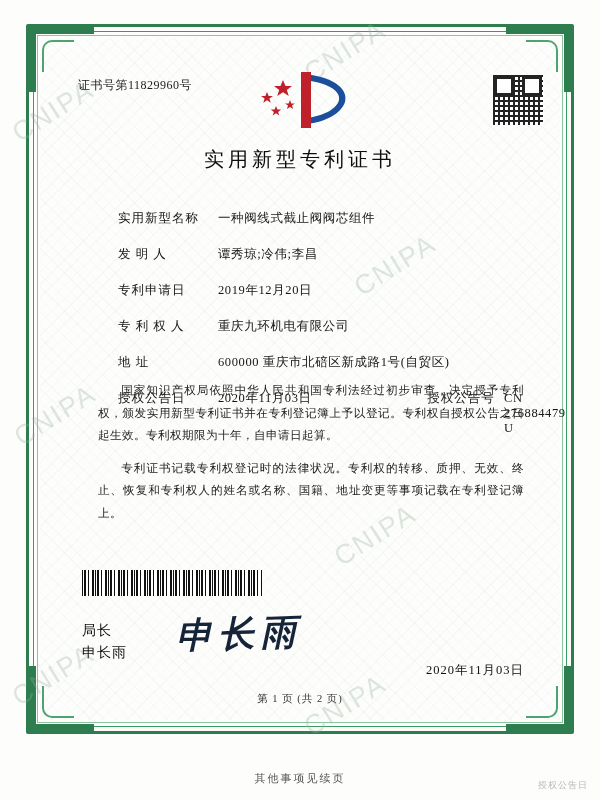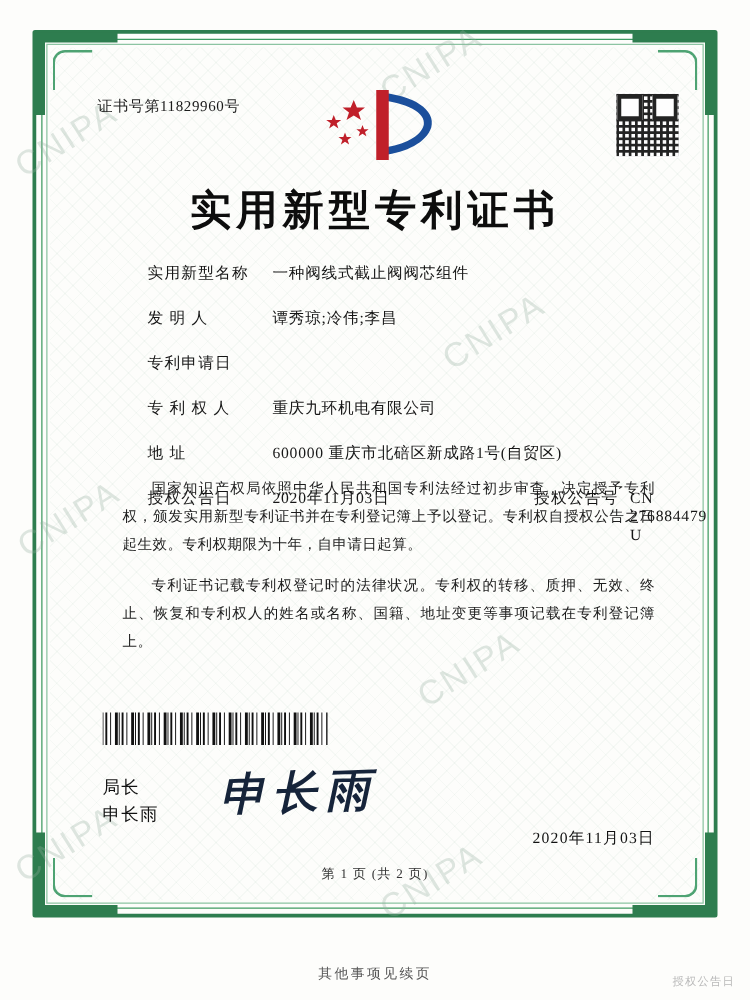--- a/index.html
+++ b/index.html
@@ -155,22 +155,22 @@
     width: 110px;
     height: 70px;
   }
 
   .title {
     position: absolute;
     left: 0;
     right: 0;
     top: 96px;
     text-align: center;
-    font-size: 33px;
-    font-weight: bold;
+    font-size: 20px;
+    font-weight: normal;
     letter-spacing: 4px;
     color: #0d0d0d;
     font-family: "DejaVu Serif", "Liberation Serif", serif;
   }
 
   .fields {
     position: absolute;
     left: 32px;
     right: 26px;
     top: 160px;
@@ -347,20 +347,21 @@
       </div>
 
       <div class="field-row">
         <div class="field-label">发 明 人</div>
         <div class="field-value">谭秀琼;冷伟;李昌</div>
       </div>
 
 
       <div class="field-row">
         <div class="field-label">专利申请日</div>
+        <div class="field-value">2019年12月20日</div>
       </div>
 
       <div class="field-row">
         <div class="field-label">专 利 权 人</div>
         <div class="field-value">重庆九环机电有限公司</div>
       </div>
 
       <div class="field-row">
         <div class="field-label">地 址</div>
         <div class="field-value">600000 重庆市北碚区新成路1号(自贸区)</div>

